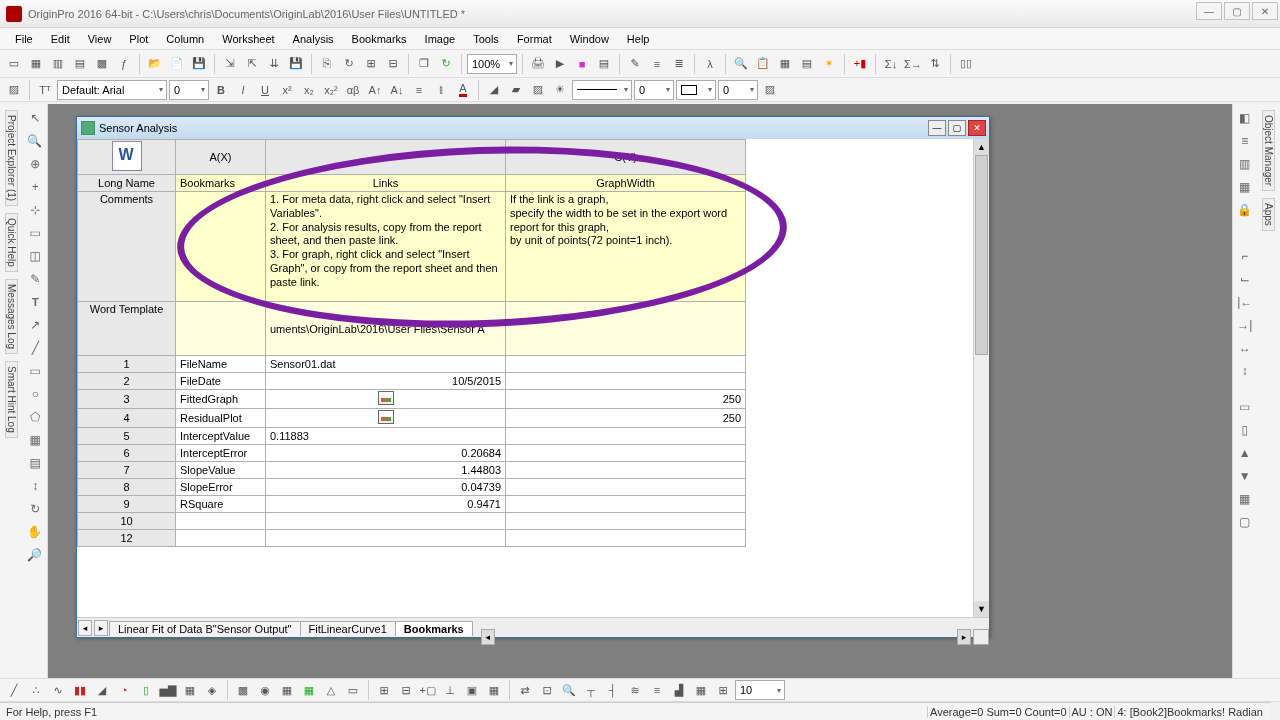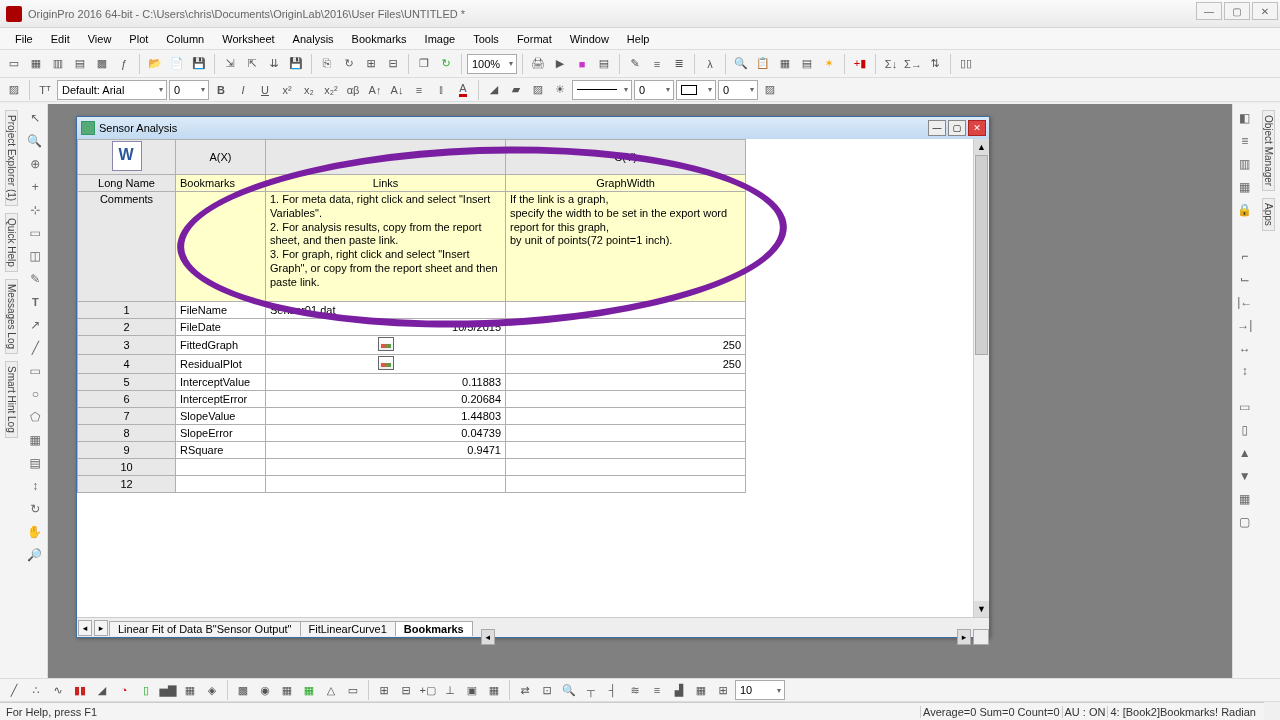--- a/index.html
+++ b/index.html
@@ -79,21 +79,21 @@
 .sheettabs .hscroll .l{left:0;} .sheettabs .hscroll .r{right:18px;}
 .sheettabs .grip{width:16px;height:16px; border:1px solid #aaa;background:#eee;position:absolute;right:0;top:1px;}
 
 
 .annot-ellipse { position:absolute; border:7px solid #7b1fa2; border-radius:50%; pointer-events:none; transform:rotate(-2deg);}
 
 
 .bottombar { position:absolute; left:0; right:0; bottom:18px; height:24px; background:#f4f4f4; border-top:1px solid #ddd; border-bottom:1px solid #ddd; display:flex; align-items:center; padding:0 4px; gap:2px;}
 
 
-.statusbar { position:absolute; left:0; right:16px; bottom:0; height:18px; background:#f4f4f4; border-top:1px solid #ccc; display:flex; align-items:center; padding:0 6px; font-size:11px; color:#333;}
+.statusbar { position:absolute; left:0; right:9px; bottom:0; height:18px; background:#f4f4f4; border-top:1px solid #ccc; display:flex; align-items:center; padding:0 6px; font-size:11px; color:#333;}
 .statusbar .spacer { flex:1;}
 .statusbar .cell { padding:0 2px; border-left:1px solid #ccc;}
 </style>
 </head>
 <body>
 
 <div class="titlebar">
   <div class="icon-app"></div>
   <span>OriginPro 2016 64-bit - C:\Users\chris\Documents\OriginLab\2016\User Files\UNTITLED *</span>
   <div class="win-controls">
@@ -322,20 +322,26 @@
         <tr>
           <th class="rowhead comment-cell" style="vertical-align:top">Comments</th>
           <td class="yellow comment-cell"></td>
           <td class="yellow comment-cell" style="white-space:pre-wrap"><span>1. For meta data, right click and select "Insert Variables".
 2. For analysis results, copy from the report sheet, and then paste link.
 3. For graph, right click and select "Insert Graph", or copy from the report sheet and then paste link.</span></td>
           <td class="yellow comment-cell" style="white-space:pre-wrap"><span>If the link is a graph,
 specify the width to be set in the export word report for this graph,
 by unit of points(72 point=1 inch).</span></td>
         </tr>
+        <tr>
+          <th class="rowhead wordtempl-cell" style="vertical-align:top">Word Template</th>
+          <td class="yellow-light wordtempl-cell"></td>
+          <td class="yellow-light wordtempl-cell">uments\OriginLab\2016\User Files\Sensor A</td>
+          <td class="yellow-light wordtempl-cell"></td>
+        </tr>
         </tbody>
             <tbody id="datarows">
               <tr>
                 <th class="rowhead">1</th>
                 <td>FileName</td>
                 <td>Sensor01.dat</td>
                 <td></td>
               </tr>
               <tr>
                 <th class="rowhead">2</th>
@@ -351,21 +357,21 @@
               </tr>
               <tr>
                 <th class="rowhead">4</th>
                 <td>ResidualPlot</td>
                 <td style="text-align: center;"><span class="graphicon"></span></td>
                 <td style="text-align: right;">250</td>
               </tr>
               <tr>
                 <th class="rowhead">5</th>
                 <td>InterceptValue</td>
-                <td style="text-align: right;">0.11883</td>
+                <td style="">0.11883</td>
                 <td></td>
               </tr>
               <tr>
                 <th class="rowhead">6</th>
                 <td>InterceptError</td>
                 <td style="text-align: right;">0.20684</td>
                 <td></td>
               </tr>
               <tr>
                 <th class="rowhead">7</th>

